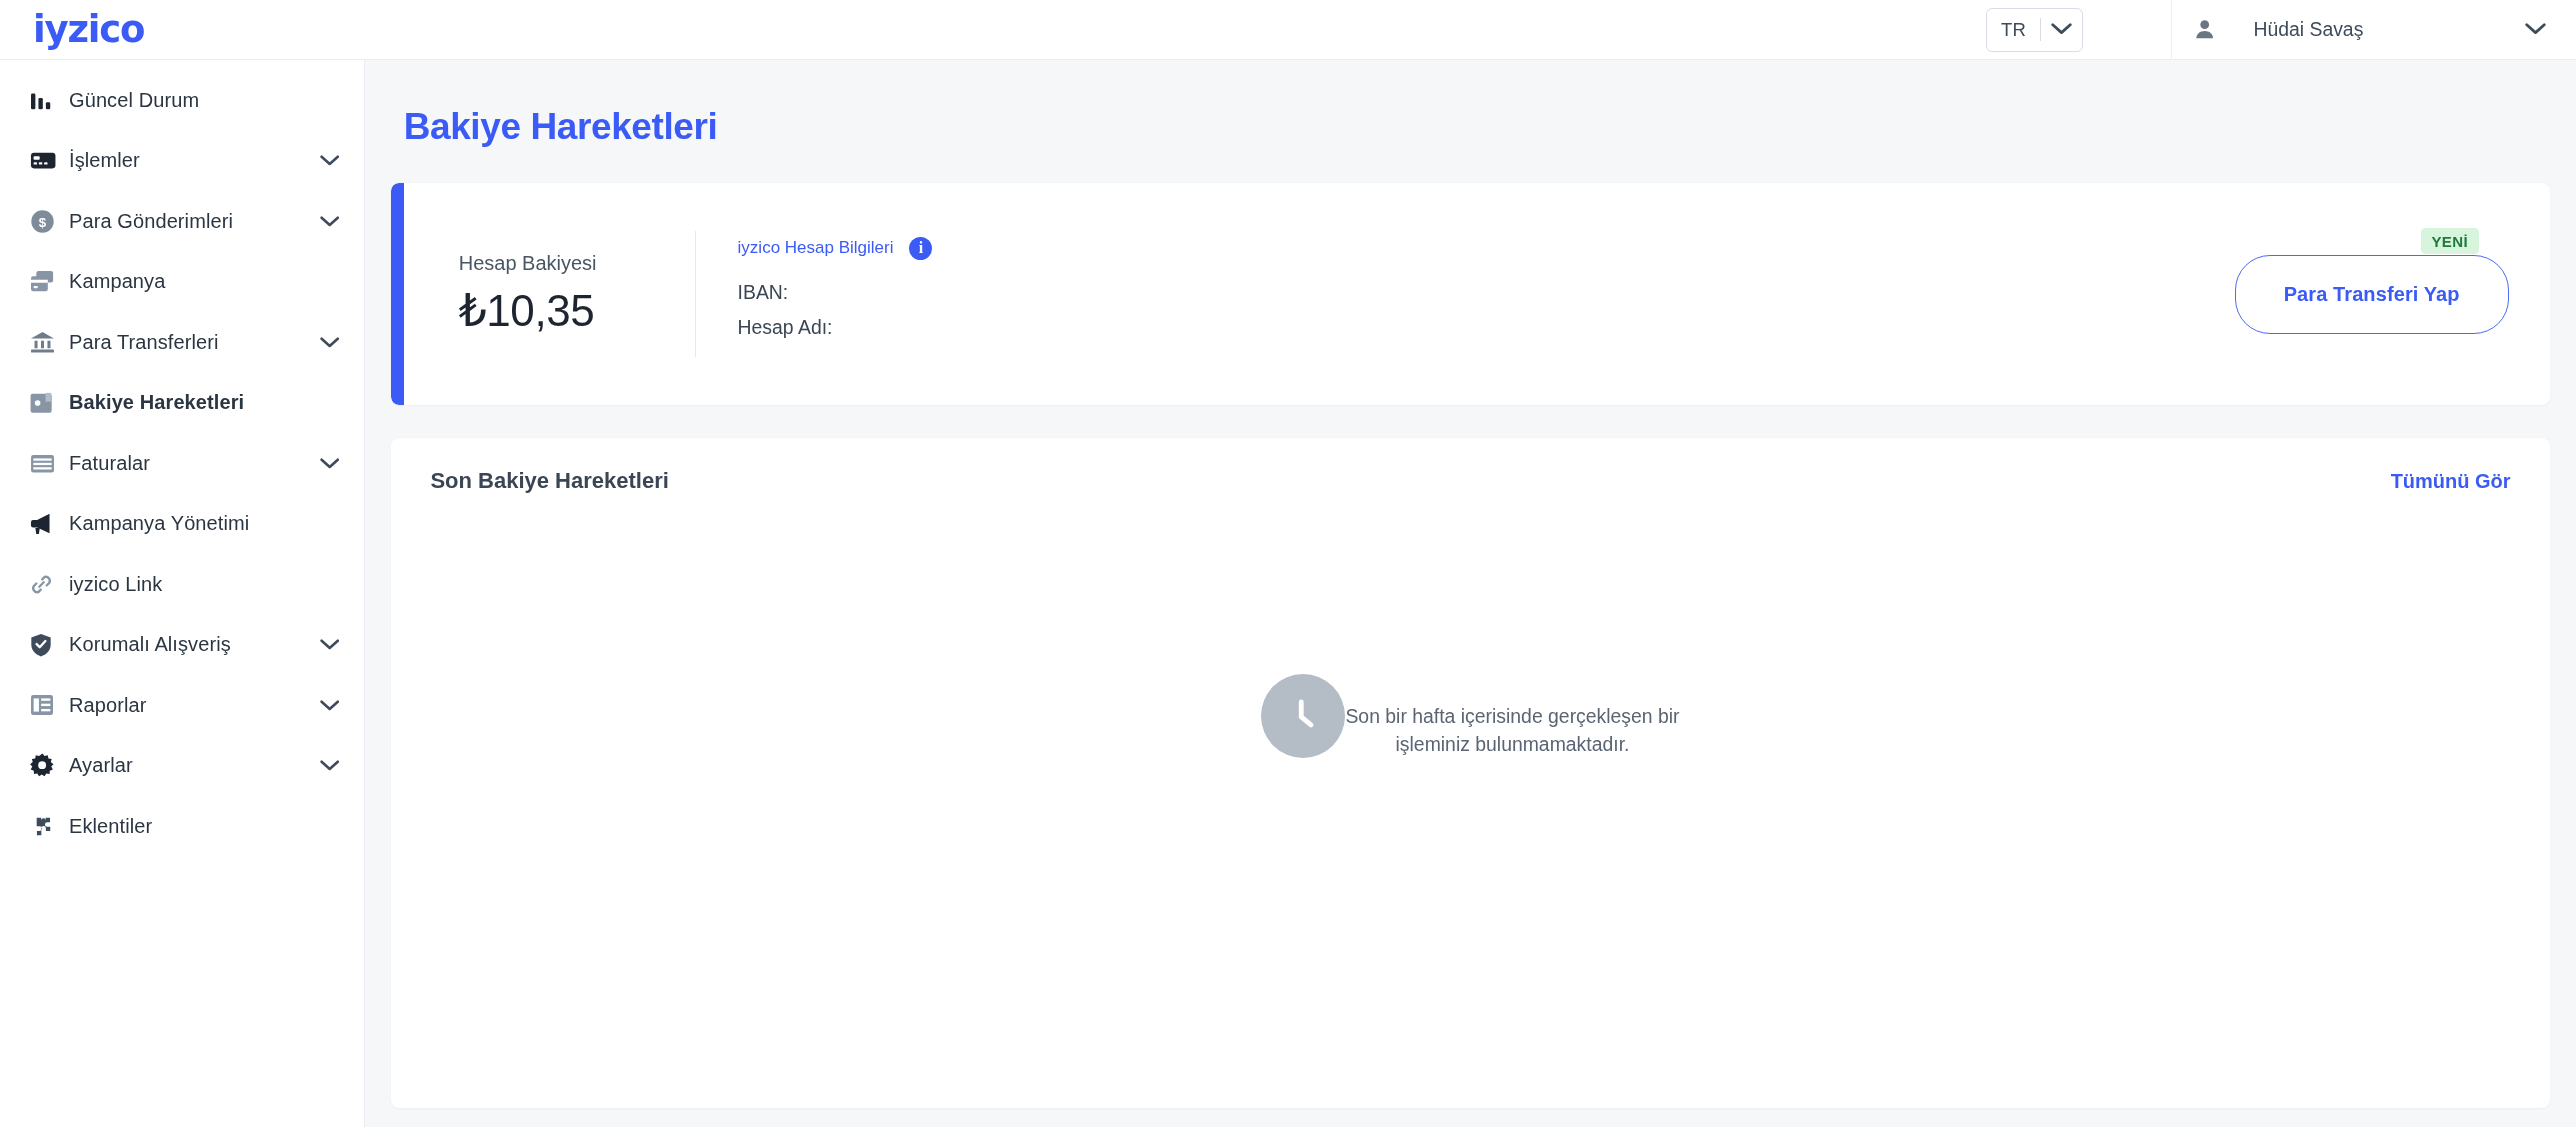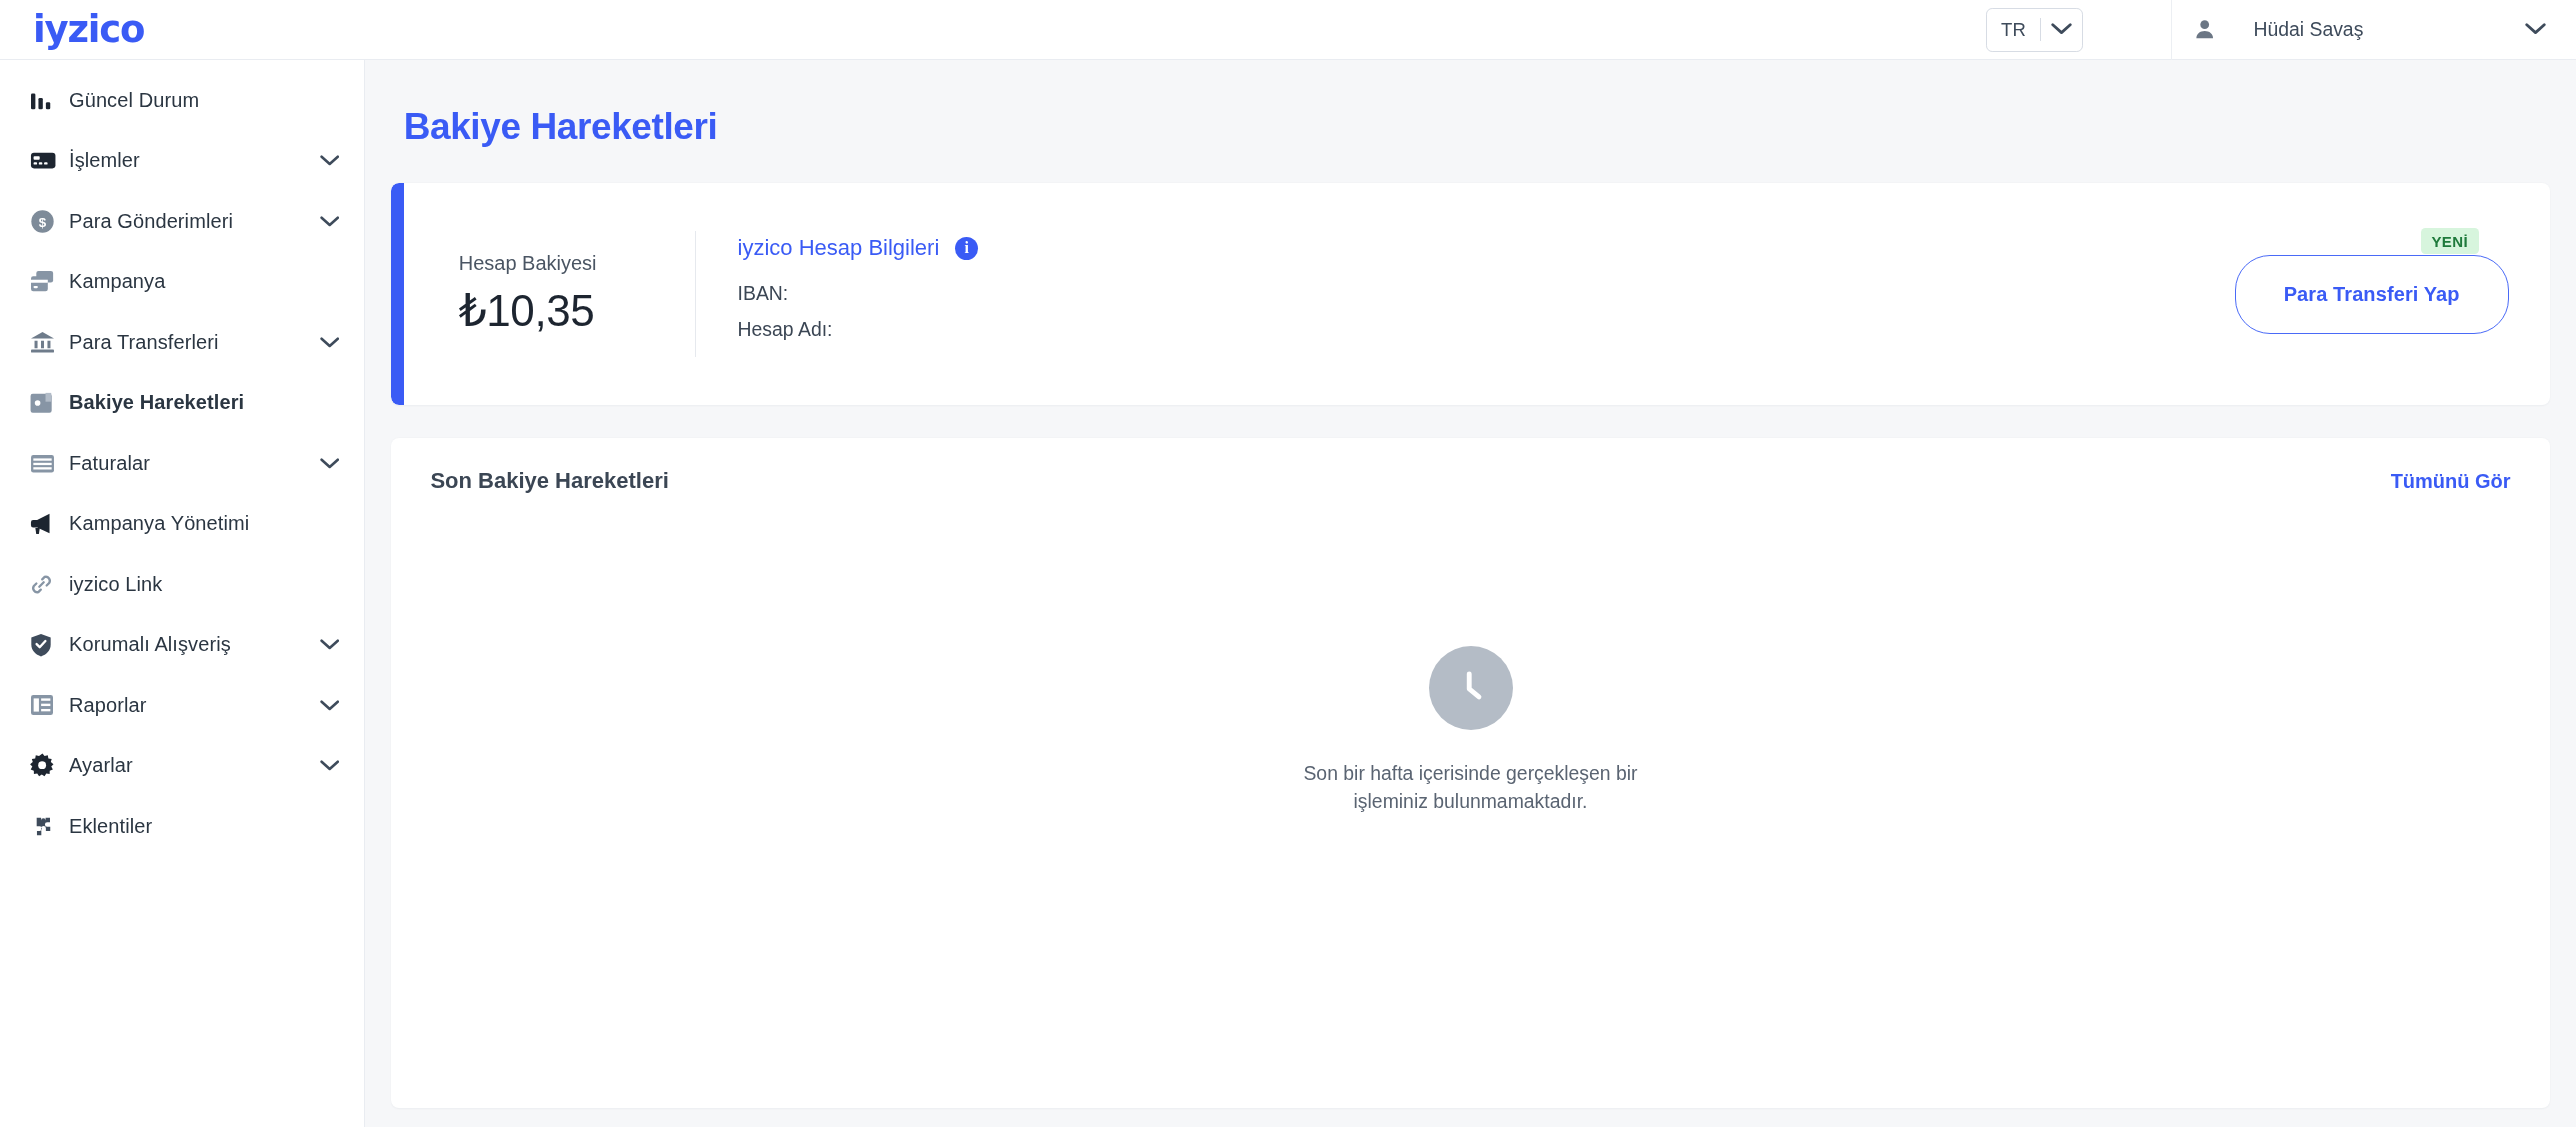--- a/index.html
+++ b/index.html
@@ -236,21 +236,21 @@
     flex: 1;
     padding-left: 42px;
     min-width: 0;
   }
   .account-title-row {
     display: flex;
     align-items: center;
     margin-bottom: 21px;
   }
   .account-title {
-    font-size: 22px;
+    font-size: 17px;
     color: #3a5bf5;
     cursor: pointer;
   }
   .info-icon {
     margin-left: 16px;
     width: 23px;
     height: 23px;
     border-radius: 50%;
     background: #3a5bf5;
     color: #fff;
@@ -334,21 +334,20 @@
     font-size: 20px;
     font-weight: 700;
     color: #3a5bf5;
     cursor: pointer;
     white-space: nowrap;
   }
 
   .empty-state {
     flex: 1;
     display: flex;
-    flex-direction: column;
     align-items: center;
     justify-content: center;
     padding-bottom: 167px;
   }
   .clock-icon {
     width: 84px;
     height: 84px;
     border-radius: 50%;
     background: #b4bcc6;
     display: flex;

